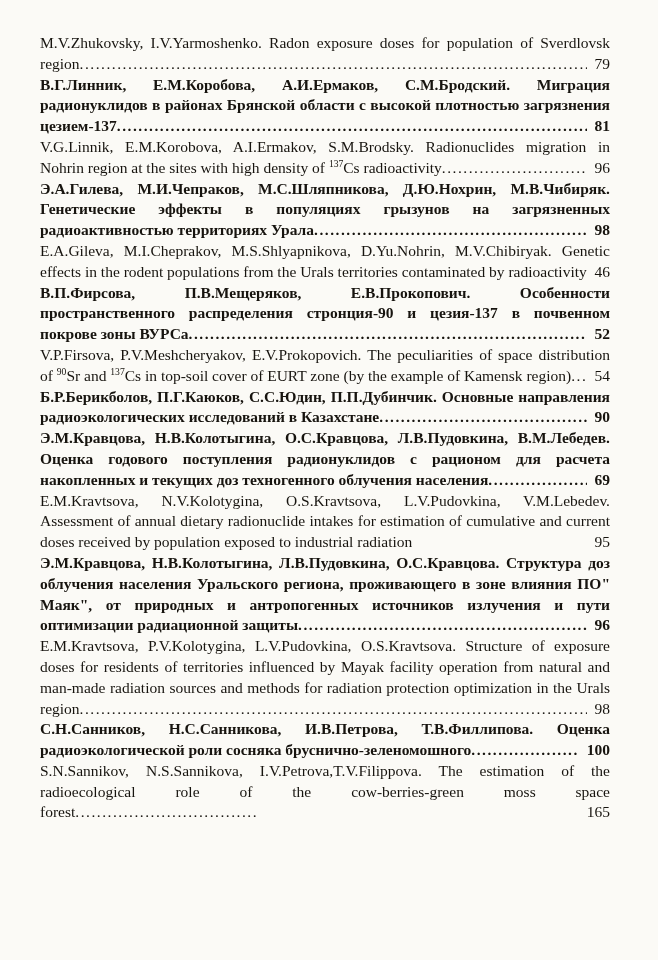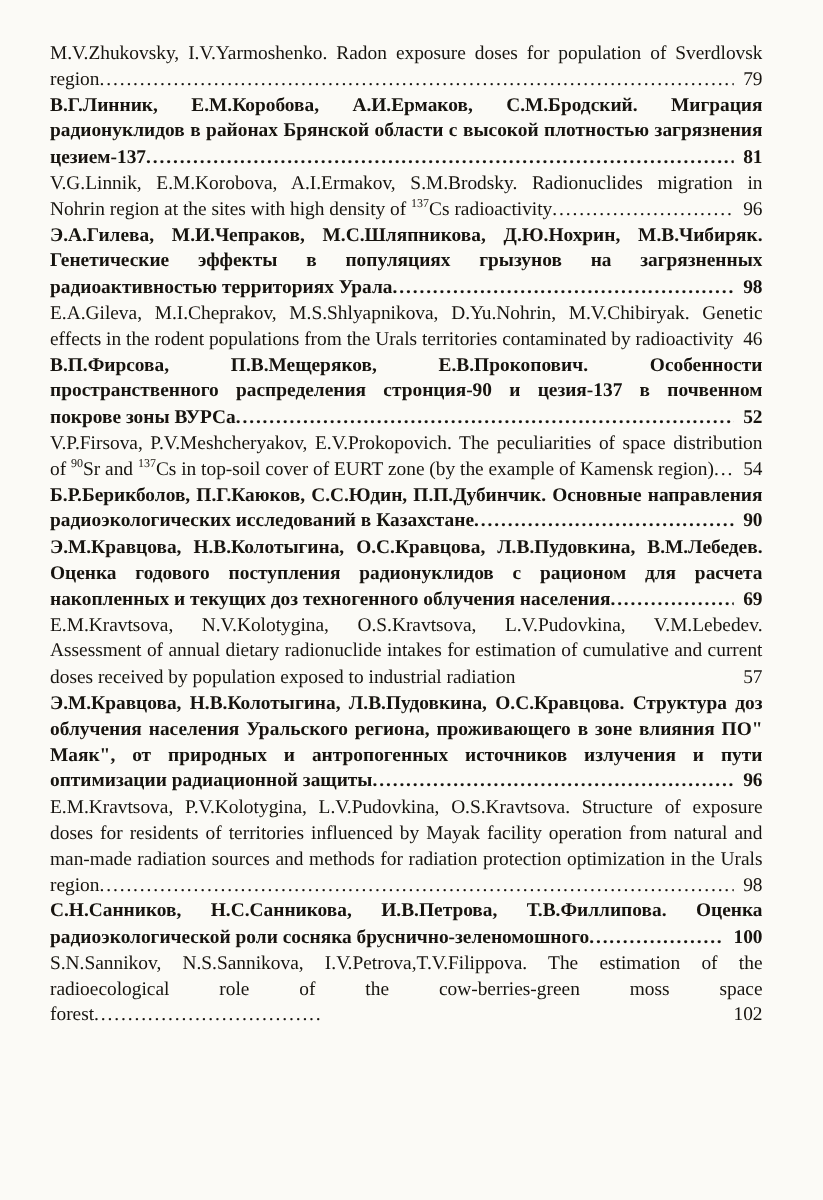--- a/index.html
+++ b/index.html
@@ -44,19 +44,19 @@
   <div class="toc">
       <div class="entry"><span><span>M.V.Zhukovsky, I.V.Yarmoshenko. Radon exposure doses for population of Sverdlovsk region</span></span><span class="dots">................................................................................................................................................................................................................................................................................................................................................................................................................</span><span class="pagenum">79</span></div>
       <div class="entry ru"><span><span>В.Г.Линник, Е.М.Коробова, А.И.Ермаков, С.М.Бродский. Миграция радионуклидов в районах Брянской области с высокой плотностью загрязнения цезием-137</span></span><span class="dots">................................................................................................................................................................................................................................................................................................................................................................................................................</span><span class="pagenum">81</span></div>
       <div class="entry"><span><span>V.G.Linnik, E.M.Korobova, A.I.Ermakov, S.M.Brodsky. Radionuclides migration in Nohrin region at the sites with high density of </span><sup>137</sup><span>Cs radioactivity</span></span><span class="dots">...........................</span><span class="pagenum">96</span></div>
       <div class="entry ru"><span><span>Э.А.Гилева, М.И.Чепраков, М.С.Шляпникова, Д.Ю.Нохрин, М.В.Чибиряк. Генетические эффекты в популяциях грызунов на загрязненных радиоактивностью территориях Урала</span></span><span class="dots">.......................................................</span><span class="pagenum">98</span></div>
       <div class="entry"><span><span>E.A.Gileva, M.I.Cheprakov, M.S.Shlyapnikova, D.Yu.Nohrin, M.V.Chibiryak. Genetic effects in the rodent populations from the Urals territories contaminated by radioactivity</span></span><span class="dots">....</span><span class="pagenum">46</span></div>
       <div class="entry ru"><span><span>В.П.Фирсова, П.В.Мещеряков, Е.В.Прокопович. Особенности пространственного распределения стронция-90 и цезия-137 в почвенном покрове зоны ВУРСа</span></span><span class="dots">..............................................................................</span><span class="pagenum">52</span></div>
       <div class="entry"><span><span>V.P.Firsova, P.V.Meshcheryakov, E.V.Prokopovich. The peculiarities of space distribution of </span><sup>90</sup><span>Sr and </span><sup>137</sup><span>Cs in top-soil cover of EURT zone (by the example of Kamensk region)</span></span><span class="dots">.......</span><span class="pagenum">54</span></div>
       <div class="entry ru"><span><span>Б.Р.Берикболов, П.Г.Каюков, С.С.Юдин, П.П.Дубинчик. Основные направления радиоэкологических исследований в Казахстане</span></span><span class="dots">..........................................</span><span class="pagenum">90</span></div>
       <div class="entry ru"><span><span>Э.М.Кравцова, Н.В.Колотыгина, О.С.Кравцова, Л.В.Пудовкина, В.М.Лебедев. Оценка годового поступления радионуклидов с рационом для расчета накопленных и текущих доз техногенного облучения населения</span></span><span class="dots">......................</span><span class="pagenum">69</span></div>
-      <div class="entry"><span><span>E.M.Kravtsova, N.V.Kolotygina, O.S.Kravtsova, L.V.Pudovkina, V.M.Lebedev. Assessment of annual dietary radionuclide intakes for estimation of cumulative and current doses received by population exposed to industrial radiation</span></span><span class="dots"></span><span class="pagenum">57</span></div>
+      <div class="entry"><span><span>E.M.Kravtsova, N.V.Kolotygina, O.S.Kravtsova, L.V.Pudovkina, V.M.Lebedev. Assessment of annual dietary radionuclide intakes for estimation of cumulative and current doses received by population exposed to industrial radiation</span></span><span class="dots"></span><span class="pagenum">95</span></div>
       <div class="entry ru"><span><span>Э.М.Кравцова, Н.В.Колотыгина, Л.В.Пудовкина, О.С.Кравцова. Структура доз облучения населения Уральского региона, проживающего в зоне влияния ПО" Маяк", от природных и антропогенных источников излучения и пути оптимизации радиационной защиты</span></span><span class="dots">..........................................................</span><span class="pagenum">96</span></div>
       <div class="entry"><span><span>E.M.Kravtsova, P.V.Kolotygina, L.V.Pudovkina, O.S.Kravtsova. Structure of exposure doses for residents of territories influenced by Mayak facility operation from natural and man-made radiation sources and methods for radiation protection optimization in the Urals region</span></span><span class="dots">................................................................................................................................................................................................................................................................................................................................................................................................................</span><span class="pagenum">98</span></div>
       <div class="entry ru"><span><span>С.Н.Санников, Н.С.Санникова, И.В.Петрова, Т.В.Филлипова. Оценка радиоэкологической роли сосняка бруснично-зеленомошного</span></span><span class="dots">.........................</span><span class="pagenum">100</span></div>
-      <div class="entry"><span><span>S.N.Sannikov, N.S.Sannikova, I.V.Petrova,T.V.Filippova. The estimation of the radioecological role of the cow-berries-green moss space forest</span></span><span class="dots">..................................</span><span class="pagenum">102</span></div>
+      <div class="entry"><span><span>S.N.Sannikov, N.S.Sannikova, I.V.Petrova,T.V.Filippova. The estimation of the radioecological role of the cow-berries-green moss space forest</span></span><span class="dots">..................................</span><span class="pagenum">165</span></div>
     </div>
 </div>
 
 </body></html>

